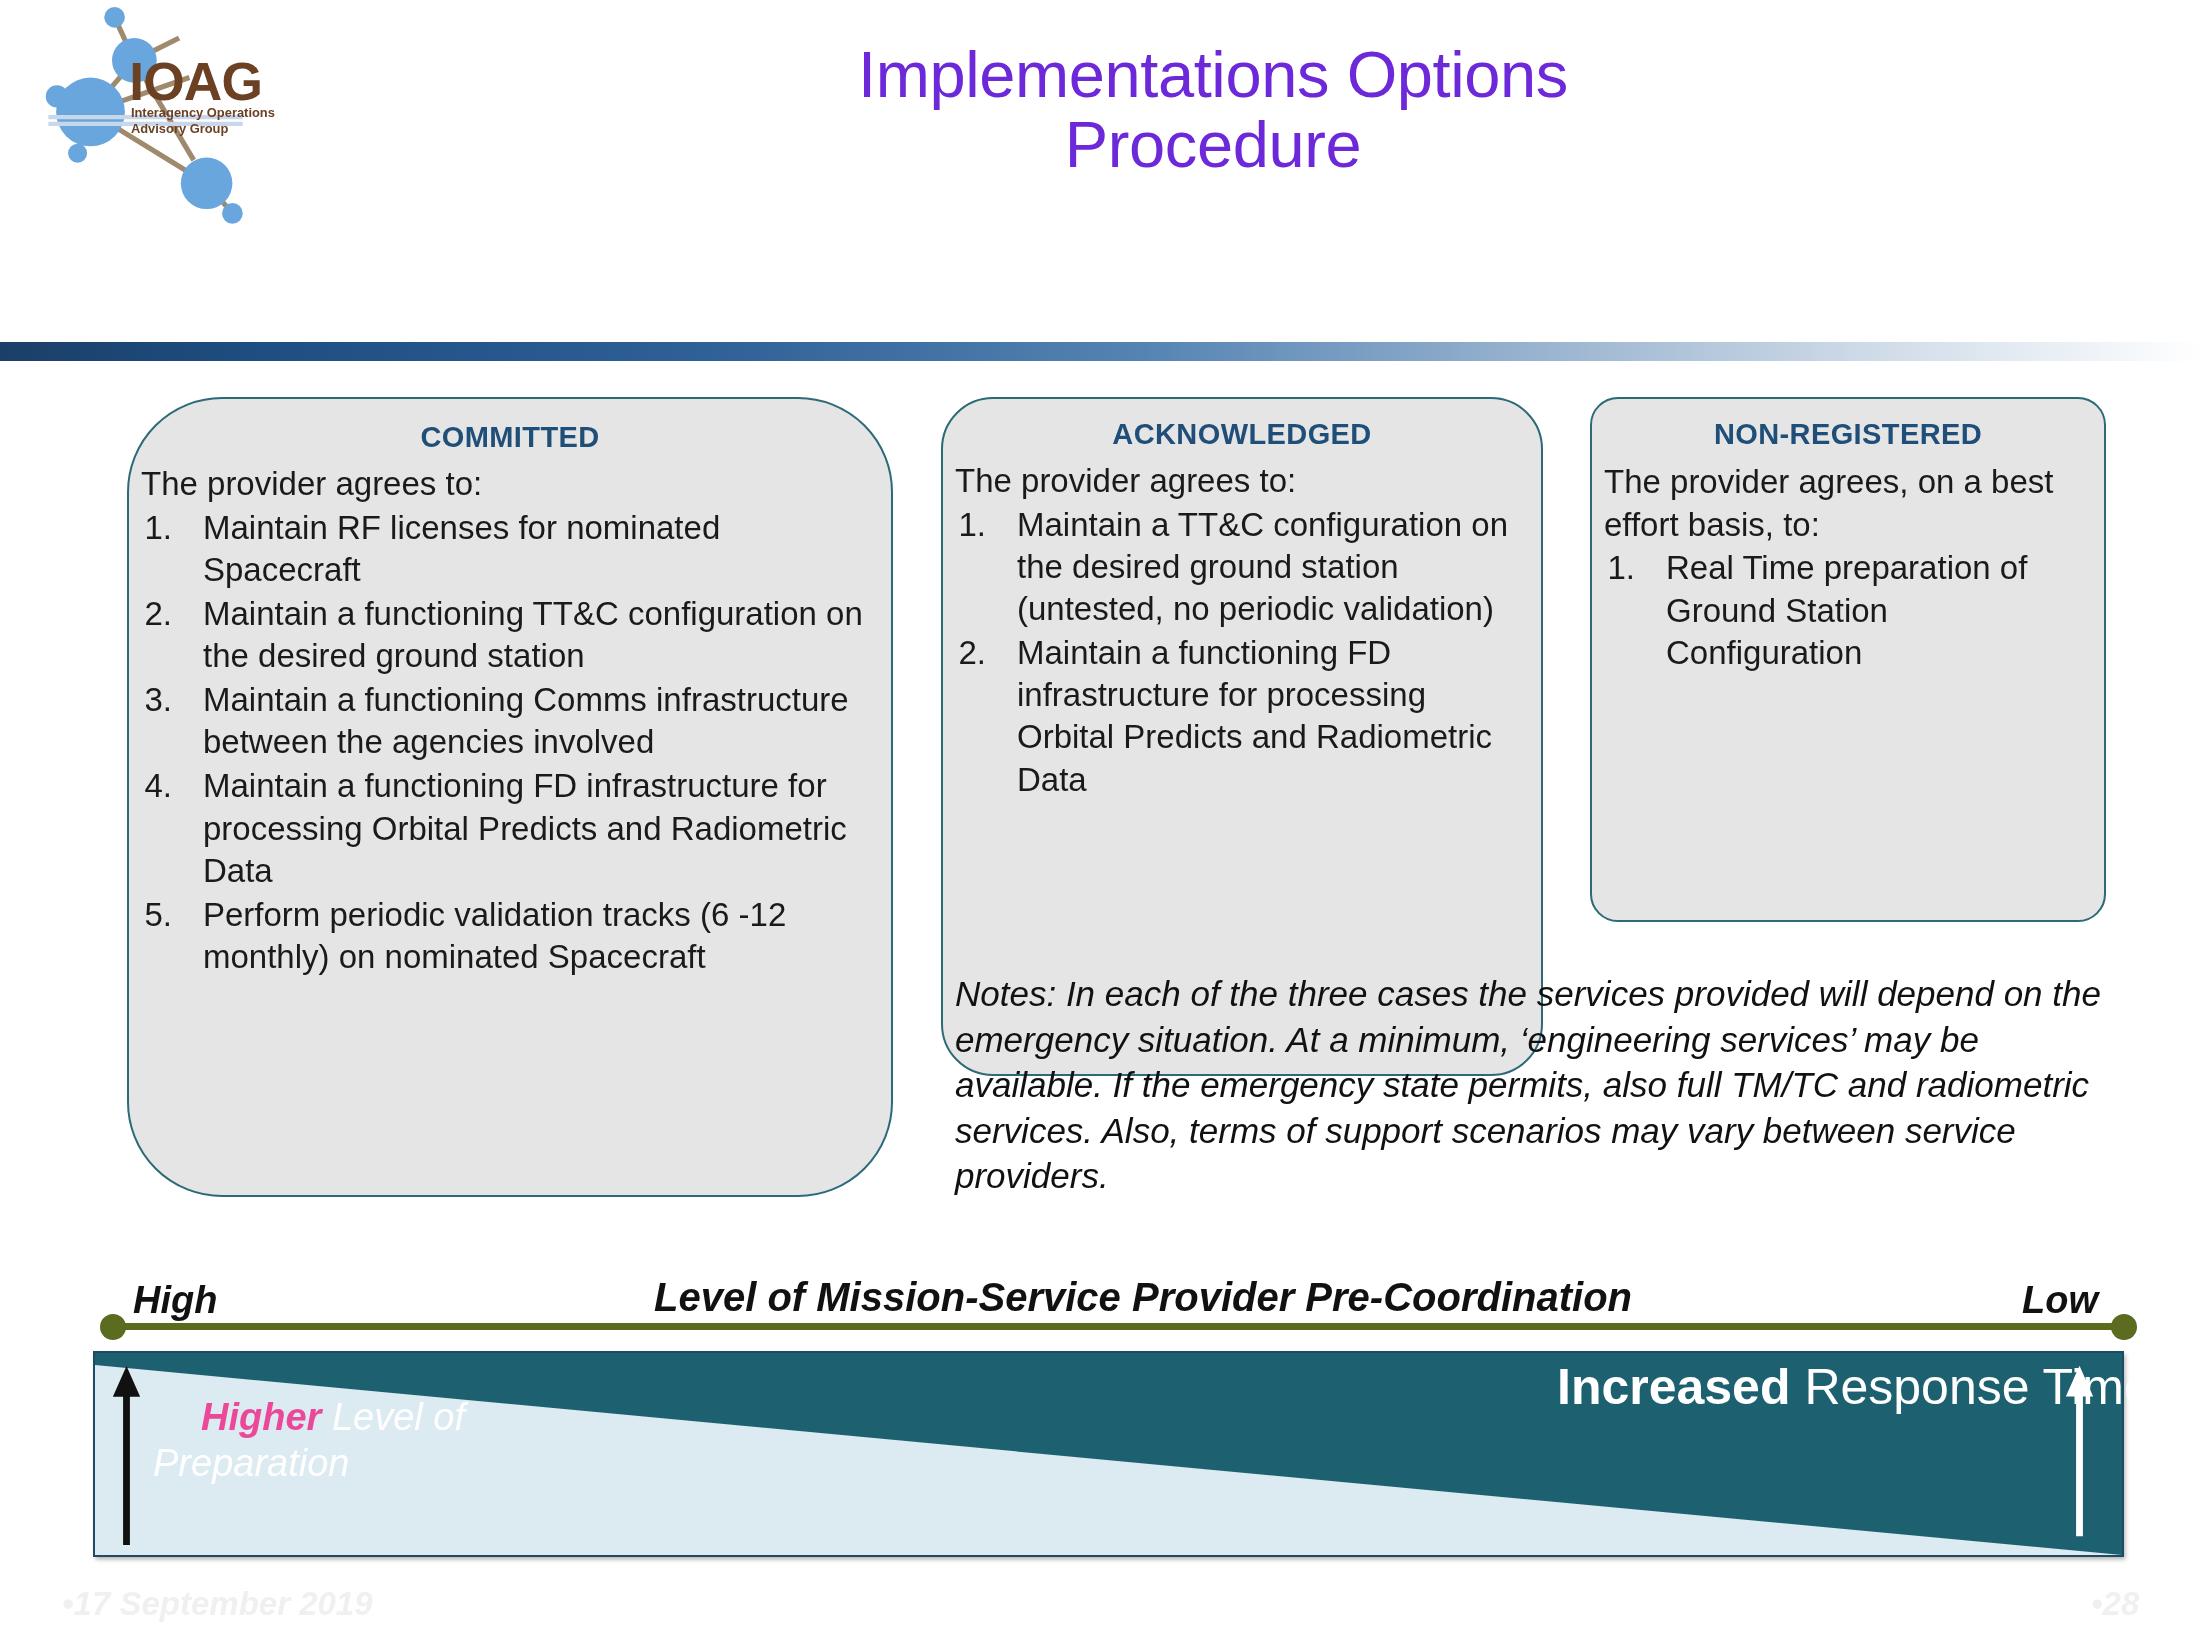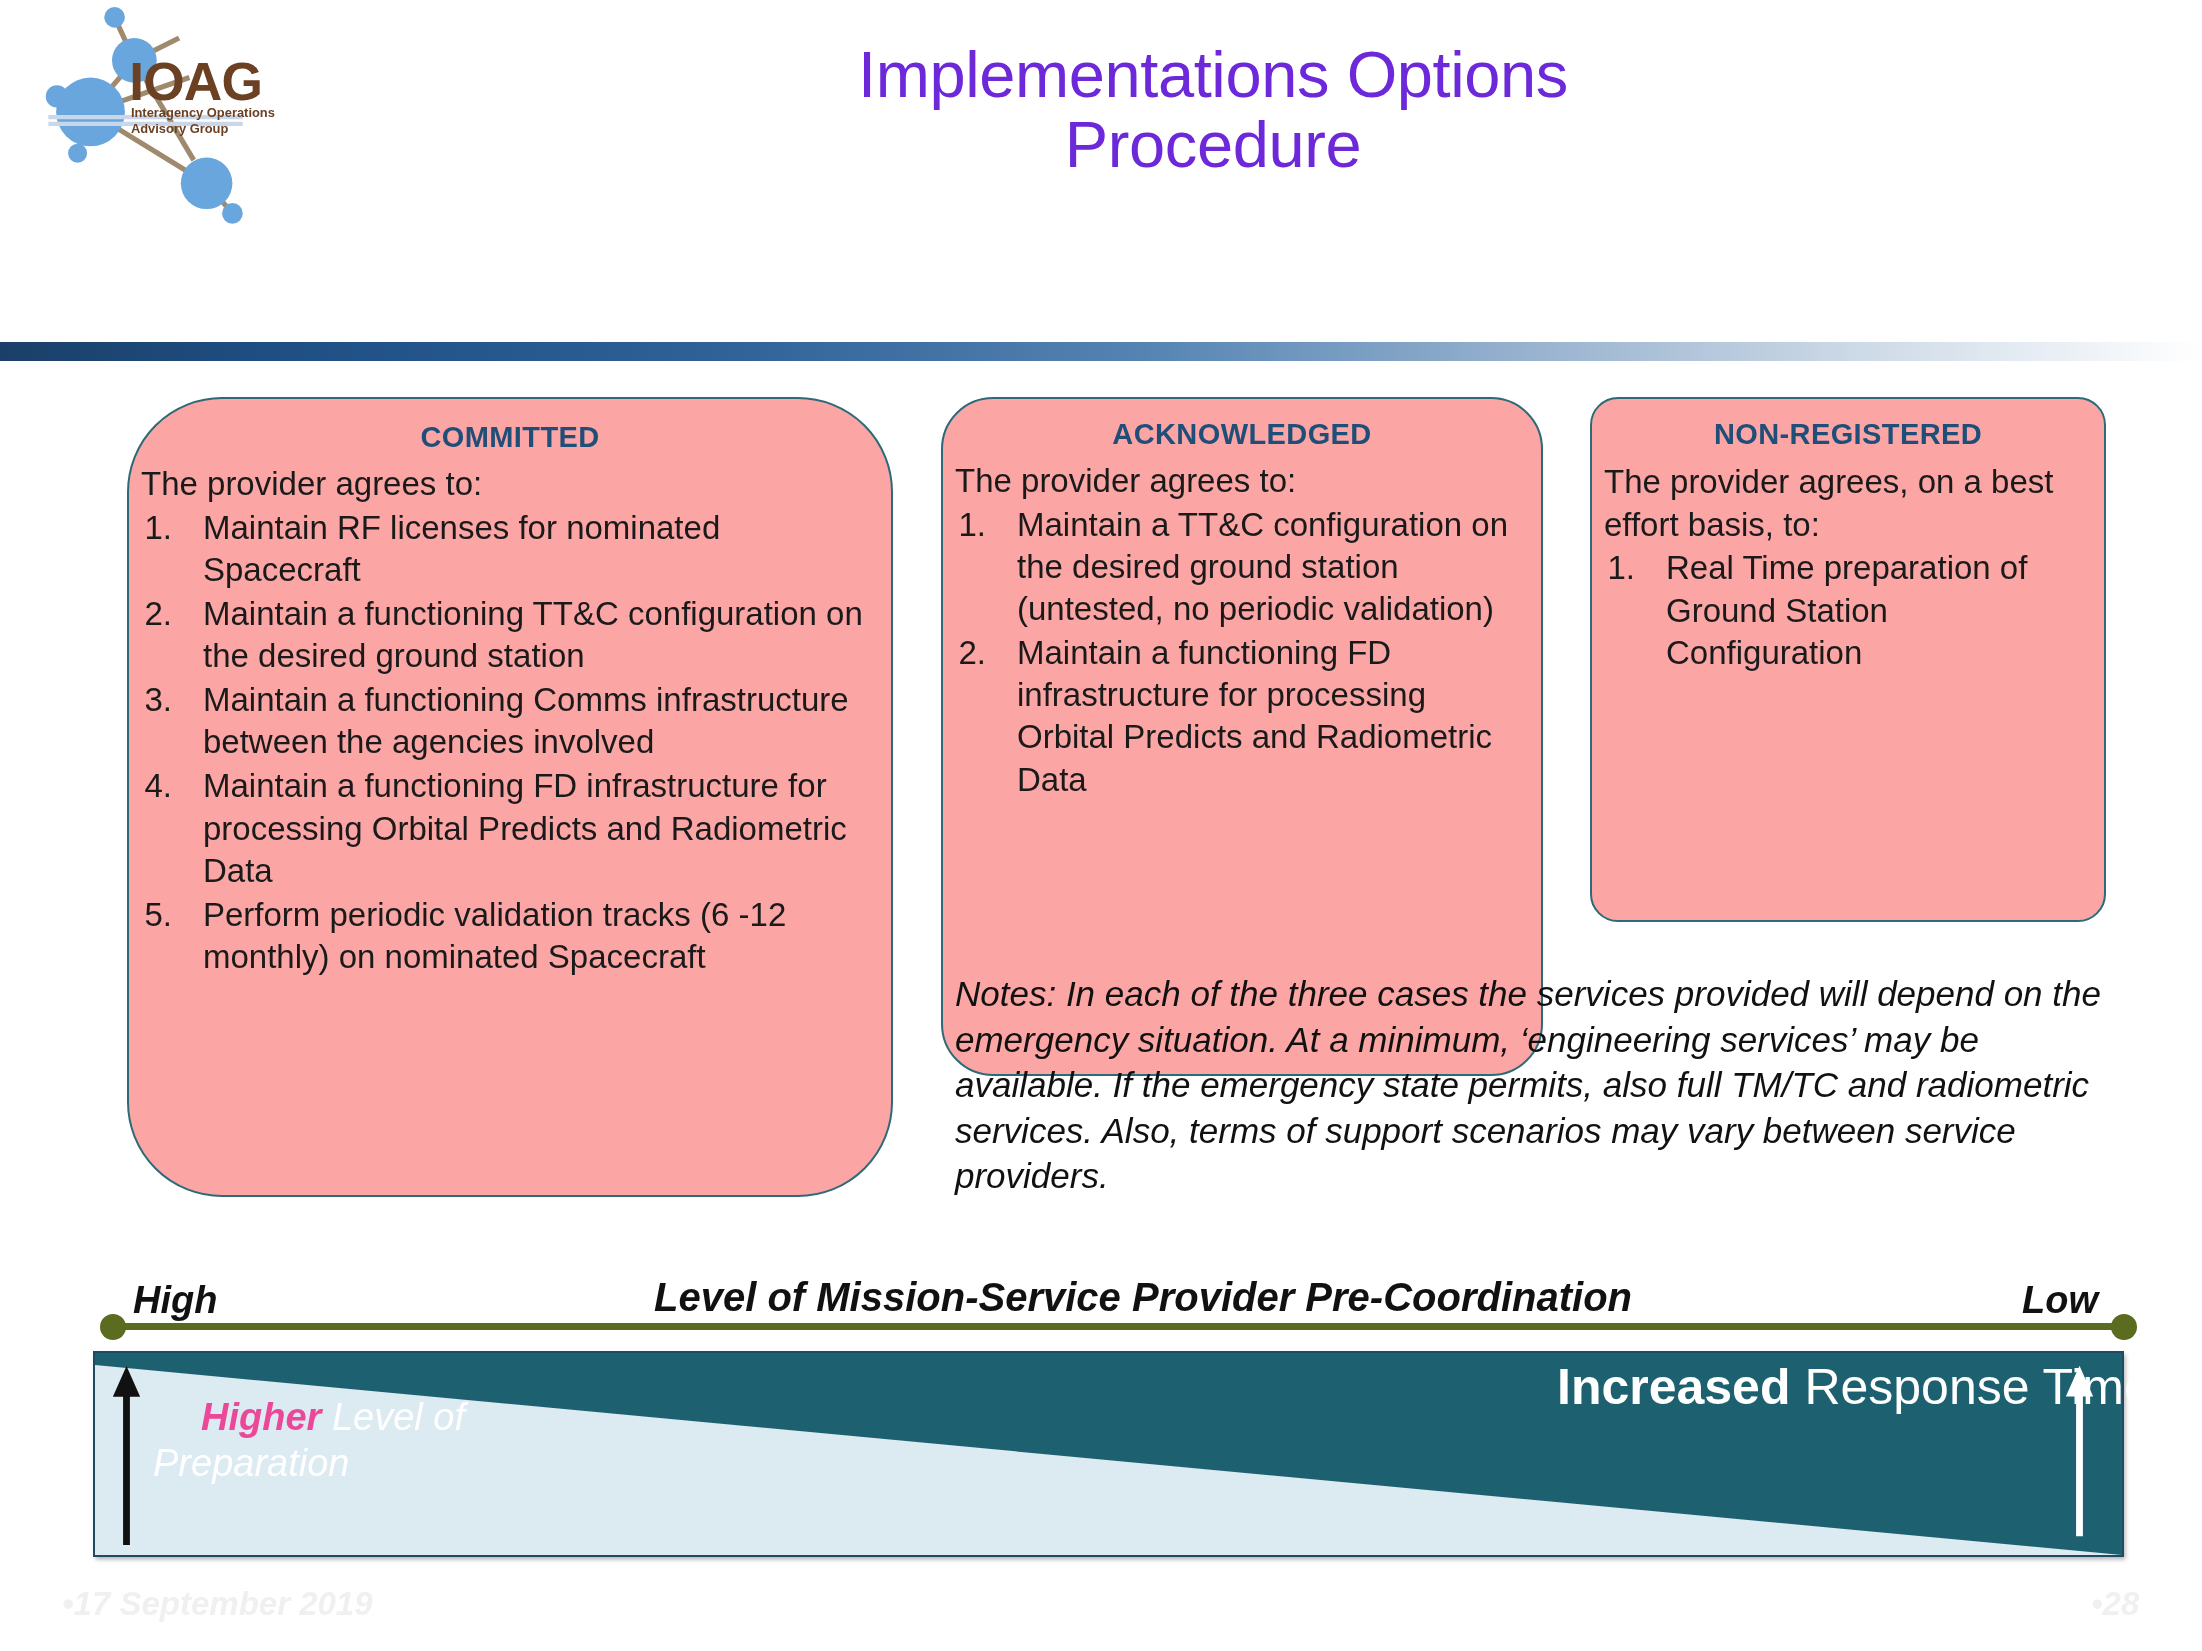--- a/index.html
+++ b/index.html
@@ -31,21 +31,21 @@
 
   
   .divider{
     position:absolute;left:0;top:342px;width:2203px;height:19px;
     background:linear-gradient(to right,#1b3f68 0%,#1e4e82 12%,#2f6096 32%,#5584b3 52%,#9ab4d0 70%,#cfdbe8 85%,#ffffff 100%);
   }
 
   
   .card{
     position:absolute;
-    background:#fca5a5;
+    background:#e5e5e5;
     border:2.6px solid #2d6a78;
     box-sizing:border-box;
   }
   #card-committed{
     left:127px;top:397px;width:766px;height:800px;
     border-radius:95px;
   }
   #card-acknowledged{
     left:941px;top:397px;width:602px;height:679px;
     border-radius:52px;

